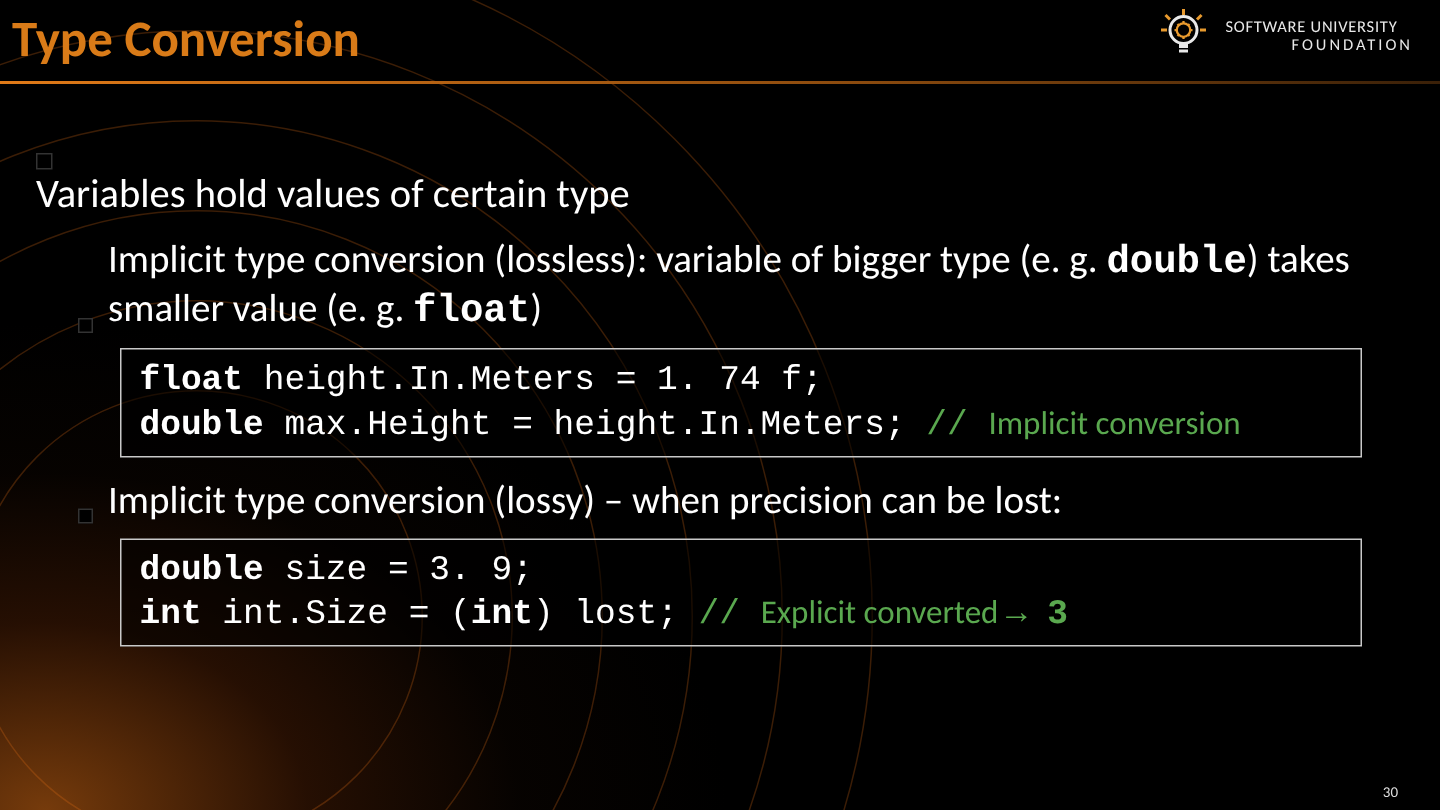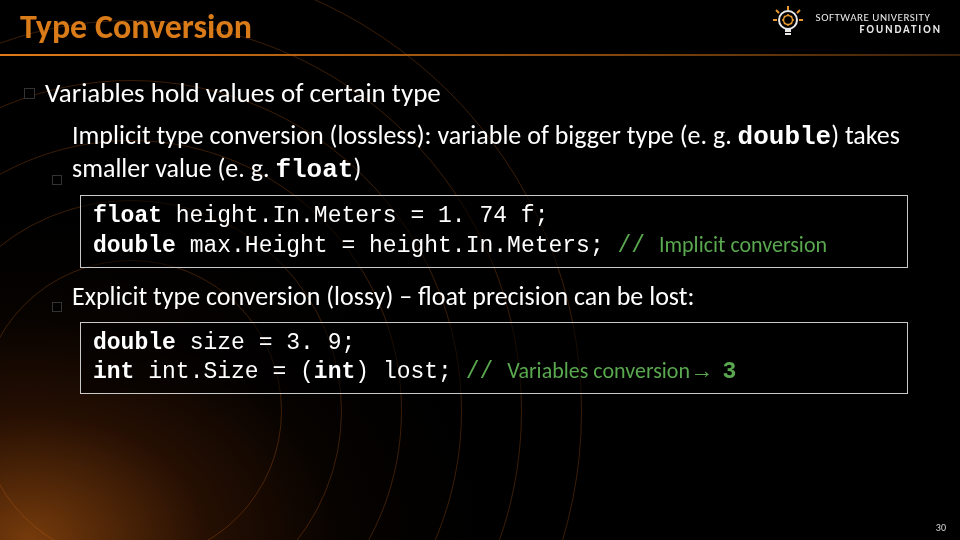--- a/index.html
+++ b/index.html
@@ -31,21 +31,21 @@
     height: 900px;
     pointer-events: none;
   }
   .rings div {
     position: absolute;
     border: 1px solid rgba(234,117,23,0.25);
     border-radius: 50%;
   }
   .title {
     position: absolute;
-    left: 20px;
+    left: 8px;
     top: 6px;
     font-size: 34px;
     font-weight: 700;
     color: #d97b18;
   }
   .rule {
     position: absolute;
     left: 0;
     top: 54px;
     width: 960px;
@@ -69,34 +69,35 @@
   }
   .logo-mark svg { width: 40px; height: 40px; }
   .logo-text {
     font-size: 11px;
     line-height: 1.05;
     letter-spacing: 0.5px;
     color: #e8e8e8;
     font-weight: 400;
   }
   .logo-text .l1 { font-weight: 300; }
-  .logo-text .l2 { font-weight: 700; letter-spacing: 2px; margin-left: 44px; }
+  .logo-text .l2 { font-weight: 400; letter-spacing: 2px; margin-left: 44px; }
 
   .content {
     position: absolute;
     left: 24px;
     right: 24px;
     top: 72px;
   }
   .b1 {
     font-size: 27px;
     color: #fff;
-    margin: 4px 0 10px 0;
+    margin: 18px 0 10px 0;
     display: flex;
     align-items: flex-start;
+    flex-direction: column;
   }
   .b2 {
     font-size: 26px;
     color: #fff;
     margin: 6px 0 6px 28px;
     display: flex;
     align-items: flex-end;
   }
   .sq {
     display: inline-block;
@@ -127,21 +128,21 @@
   .codebox b { font-weight: 700; }
   .codebox .cm {
     color: #5aa84f;
     font-family: Calibri, "Segoe UI", Arial, sans-serif;
     font-size: 22px;
   }
   .codebox .cm .mono { font-family: Consolas, "Courier New", monospace; font-size: 23px; }
 
   .pageno {
     position: absolute;
-    right: 14px;
+    right: 28px;
     bottom: 6px;
     font-size: 10px;
     color: #ddd;
     margin-left: 16px;
   }
 </style>
 </head>
 <body>
 
 <div class="slide">
@@ -202,22 +203,22 @@
       <span class="txt">
         <span>Implicit type conversion (lossless): variable of bigger type (e. g. </span><span class="kw">double</span><span>) takes smaller value (e. g. </span><span class="kw">float</span><span>)</span>
       </span>
     </div>
 
     <div class="codebox"><b>float</b><span> height.In.Meters = 1. 74 f;</span>
 <b>double</b><span> max.Height = height.In.Meters; </span><span class="cm"><span class="mono">// </span><span>Implicit conversion</span></span></div>
 
     <div class="b2">
       <span class="sq"></span>
-      <span class="txt">Explicit type conversion (lossy) – float precision can be lost:</span>
+      <span class="txt">Implicit type conversion (lossy) – when precision can be lost:</span>
     </div>
 
     <div class="codebox"><b>double</b><span> size = 3. 9;</span>
-<b>int</b><span> int.Size = (</span><b>int</b><span>) lost; </span><span class="cm"><span class="mono">// </span><span>Variables conversion </span><b class="mono">→</b><b class="mono"> 3</b></span></div>
+<b>int</b><span> int.Size = (</span><b>int</b><span>) lost; </span><span class="cm"><span class="mono">// </span><span>Explicit converted </span><b class="mono">→</b><b class="mono"> 3</b></span></div>
 
   </div>
 
   <div class="pageno">30</div>
 </div>
 
 </body></html>

